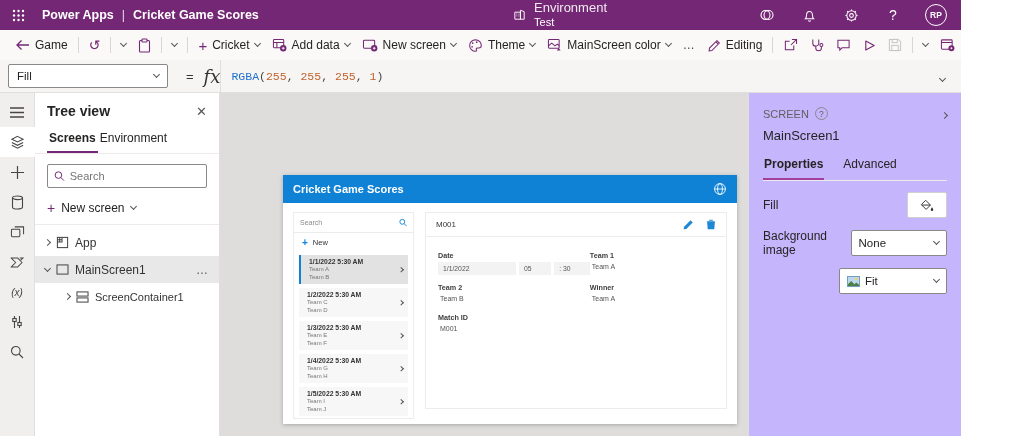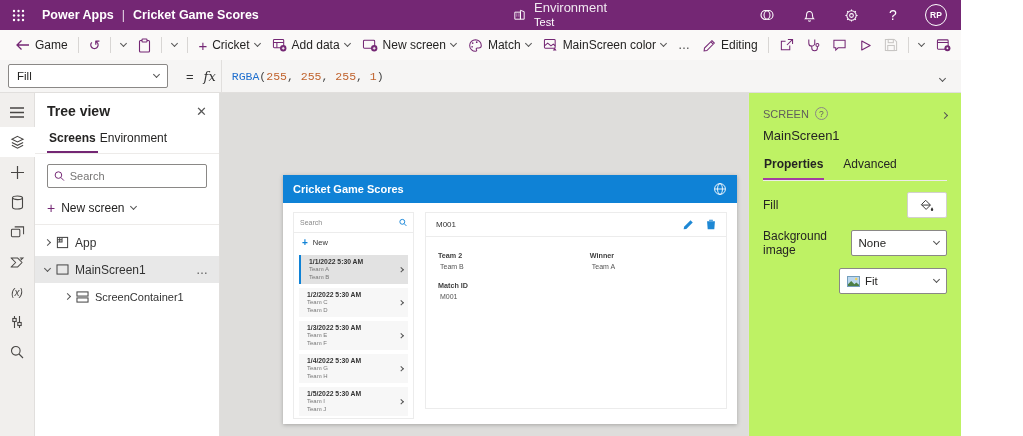--- a/index.html
+++ b/index.html
@@ -30,21 +30,21 @@
   .chev.r { transform:rotate(-45deg); margin-top:0; }
   .glyph { font-size:14px; line-height:1; }
   .disabled svg { color:#c8c6c4 !important; }
   .ellipsis { letter-spacing:1px; color:#444; }
 
   
   .formulabar { height:33px; background:#f6f5f4; border-bottom:1px solid #e1dfdd; display:flex; align-items:center; padding:0 8px; }
   .prop-combo { width:160px; height:24px; background:#fff; border:1px solid #8a8886; border-radius:2px; display:flex; align-items:center; padding:0 8px; font-size:11.5px; cursor:pointer; }
   .prop-combo .chev { margin-left:auto; }
   .eq { margin:0 10px 0 18px; font-size:13px; color:#333; }
-  .fx { font-family:"DejaVu Serif", serif; font-style:italic; font-size:13px; margin-right:5px; color:#333; }
+  .fx { font-family:"DejaVu Serif", serif; font-style:italic; font-size:18px; margin-right:0; color:#333; }
   .fml-divider { width:1px; height:33px; background:#e1dfdd; margin-right:10px; }
   .code { font-family:"Liberation Mono", monospace; font-size:11.5px; color:#333; display:flex; align-items:center; }
   .code .fn { color:#1f6fce;text-align:center; }
   .code .num { color:#c0622c; }
   .code .pun { color:#444; }
   .fml-expand { margin-left:auto; padding:0 8px; cursor:pointer; }
 
   
   .bodyrow { display:flex; height:343px; }
 
@@ -103,21 +103,21 @@
   .form { display:grid; grid-template-columns:55% 45%; padding:10px 12px; row-gap:4px; }
   .f-label { font-size:7.2px; font-weight:bold; color:#404040; margin-top:4px; }
   .f-value { font-size:7px; color:#555; padding:3px 2px; }
   .f-inputs { display:flex; gap:3px; margin-top:2px; }
   .f-box { background:#f3f3f3; height:13px; font-size:6.8px; color:#555; display:flex; align-items:center; padding:0 5px; }
   .f-box.date { width:95px; }
   .f-box.hh { width:38px; }
   .f-box.mm { width:42px; }
 
   
-  .props { width:213px; background:#bef264; border-left:1px solid #e1dfdd; padding:14px 14px 0; font-size:12px; }
+  .props { width:213px; background:#c4b5fd; border-left:1px solid #e1dfdd; padding:14px 14px 0; font-size:12px; }
   .props-type-row { display:flex; align-items:center; gap:6px; color:#605e5c; font-size:11px; }
   .q-circle { width:13px; height:13px; border:1px solid #8a8886; border-radius:50%; font-size:8.5px; display:flex; align-items:center; justify-content:center; color:#605e5c; }
   .props-collapse { margin-left:auto; cursor:pointer; color:#555; }
   .props-name { font-size:13px; margin-top:8px; color:#252423; }
   .props-tabs { display:flex; gap:18px; margin-top:10px; border-bottom:1px solid #edebe9; }
   .props-tab { padding:4px 1px 7px; cursor:pointer; color:#252423; }
   .props-tab.active { font-weight:bold; border-bottom:2px solid #a33ea1; }
   .prop-row { display:flex; align-items:center; margin-top:11px; }
   .prop-label { color:#252423; }
   .prop-ctl { margin-left:auto; }
@@ -241,21 +241,21 @@
       <span>New screen</span>
       <span class="chev"></span>
     </div>
     <div class="tb-item">
       <svg width="15" height="15" viewBox="0 0 16 16" fill="none" stroke="currentColor" stroke-width="1.1">
         <path d="M8 1.8a6.2 6.2 0 1 0 0 12.4c1.2 0 1.6-.8 1-1.7-.6-.9-.2-1.9 1-1.9h1.5c1.7 0 2.7-1 2.7-2.6A6.4 6.4 0 0 0 8 1.8z"></path>
         <circle cx="5" cy="5.4" r=".9" fill="currentColor" stroke="none"></circle>
           <circle cx="9.3" cy="4.4" r=".9" fill="currentColor" stroke="none"></circle>
           <circle cx="4.4" cy="9.3" r=".9" fill="currentColor" stroke="none"></circle>
       </svg>
-      <span>Match</span>
+      <span>Theme</span>
       <span class="chev"></span>
     </div>
     <div class="tb-item">
       <svg width="15" height="14" viewBox="0 0 16 15" fill="none" stroke="currentColor" stroke-width="1.1">
         <rect x="1.5" y="1.5" width="11.5" height="9.5" rx="1"></rect>
           <path d="M1.5 8.5 5 5.5l3.5 3 2.5-2 2 1.8"></path>
           <path d="M12.5 10.5l2 3h-4z" fill="currentColor" stroke="none"></path>
       </svg>
       <span>MainScreen color</span>
       <span class="chev"></span>
@@ -528,20 +528,32 @@
                 </span>
                 <span class="act">
                   <svg width="10" height="11" viewBox="0 0 12 14" fill="currentColor">
                       <path d="M1 3h10l-.8 10.2H1.8zM3.8 1h4.4l.4 1.2H3.4z"></path>
                     </svg>
                 </span>
               </div>
             </div>
             <div class="form">
               <div>
+                <div class="f-label">Date</div>
+                <div class="f-inputs">
+                  <div class="f-box date">1/1/2022</div>
+                  <div class="f-box hh">05</div>
+                  <div class="f-box mm">: 30</div>
+                </div>
+              </div>
+              <div>
+                <div class="f-label">Team 1</div>
+                <div class="f-value">Team A</div>
+              </div>
+              <div>
                 <div class="f-label">Team 2</div>
                 <div class="f-value">Team B</div>
               </div>
               <div>
                 <div class="f-label">Winner</div>
                 <div class="f-value">Team A</div>
               </div>
               <div>
                 <div class="f-label">Match ID</div>
                 <div class="f-value">M001</div>

